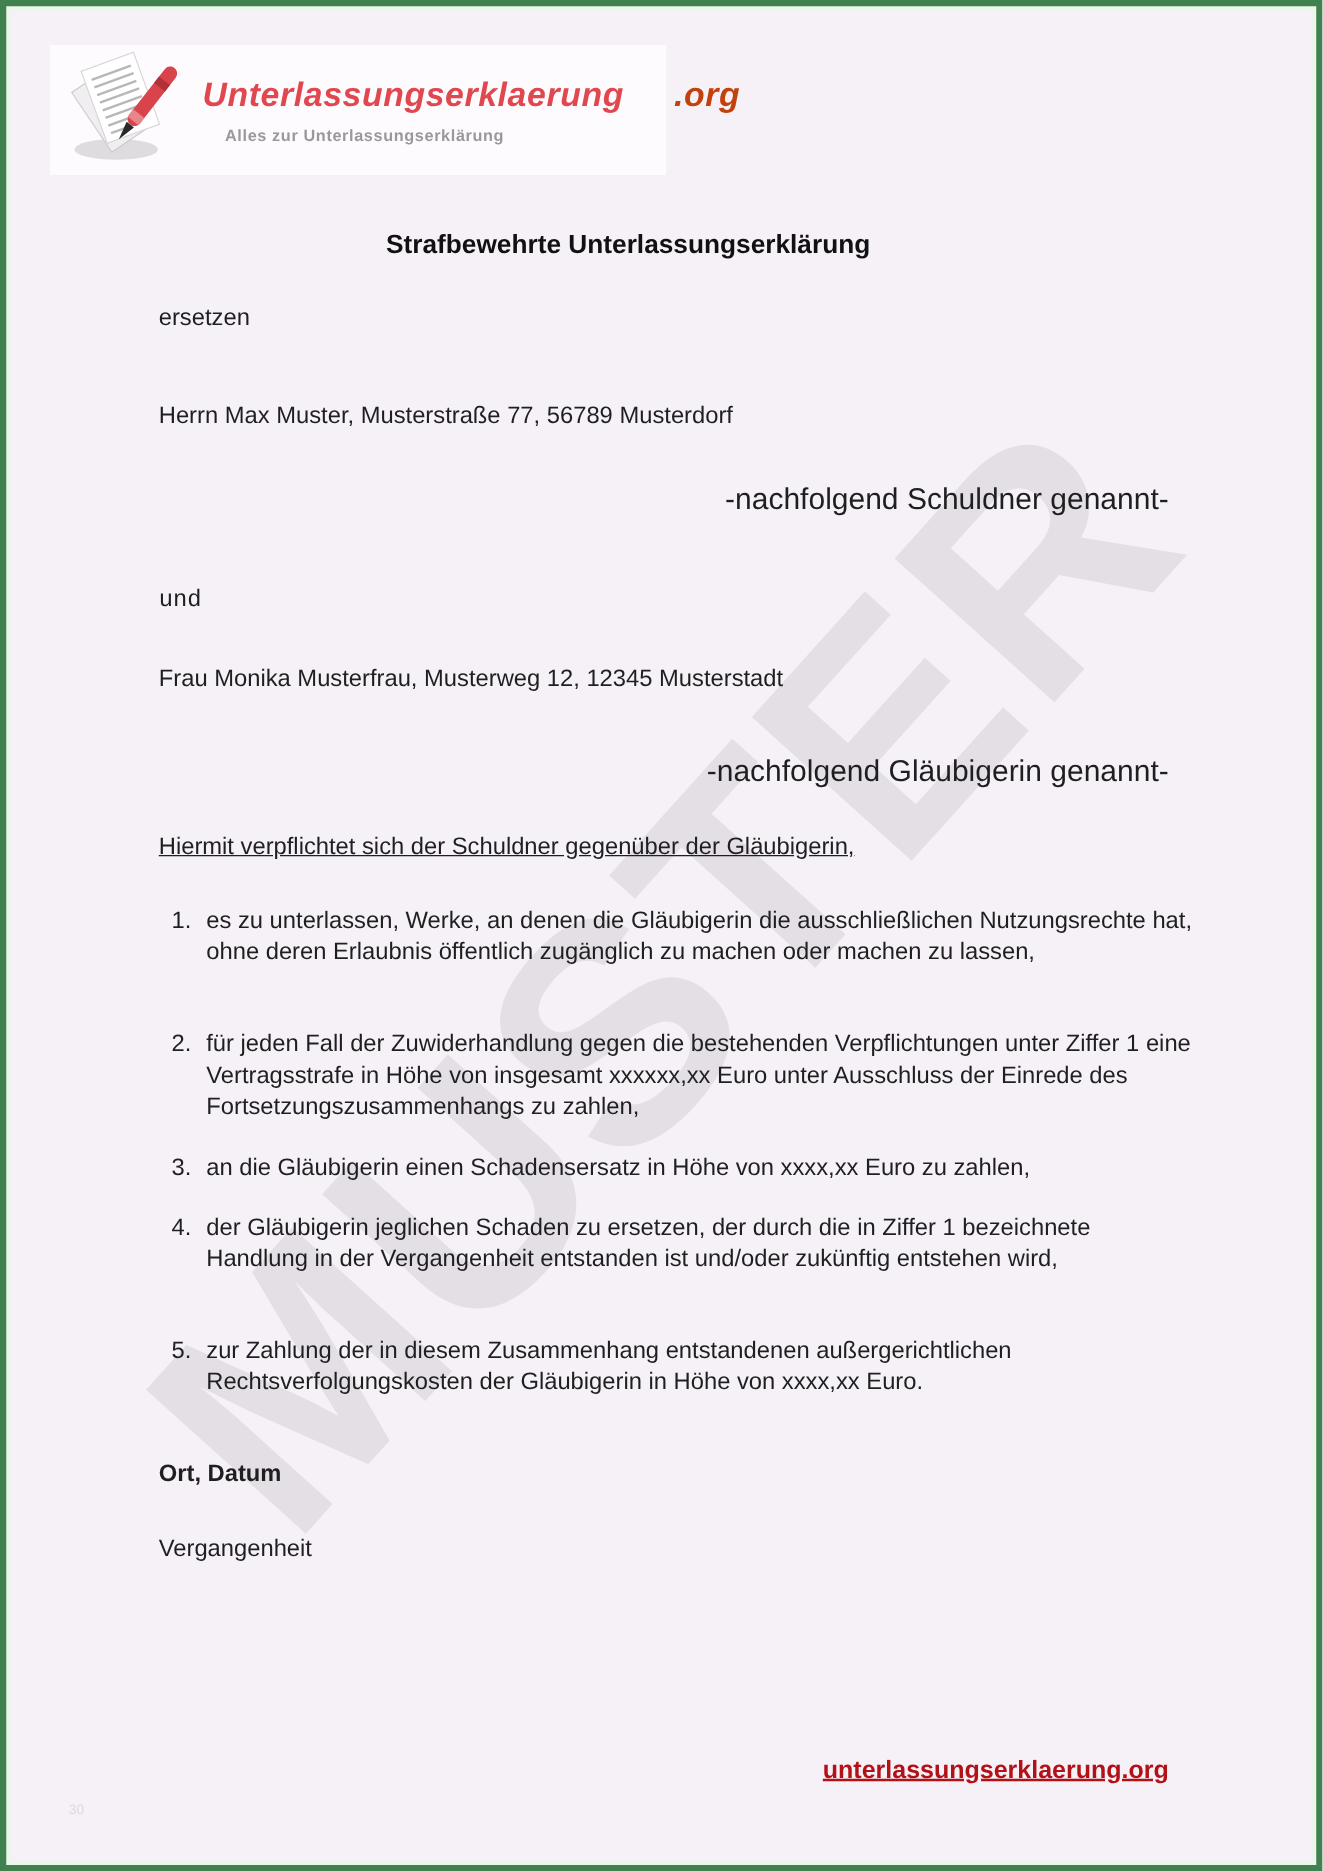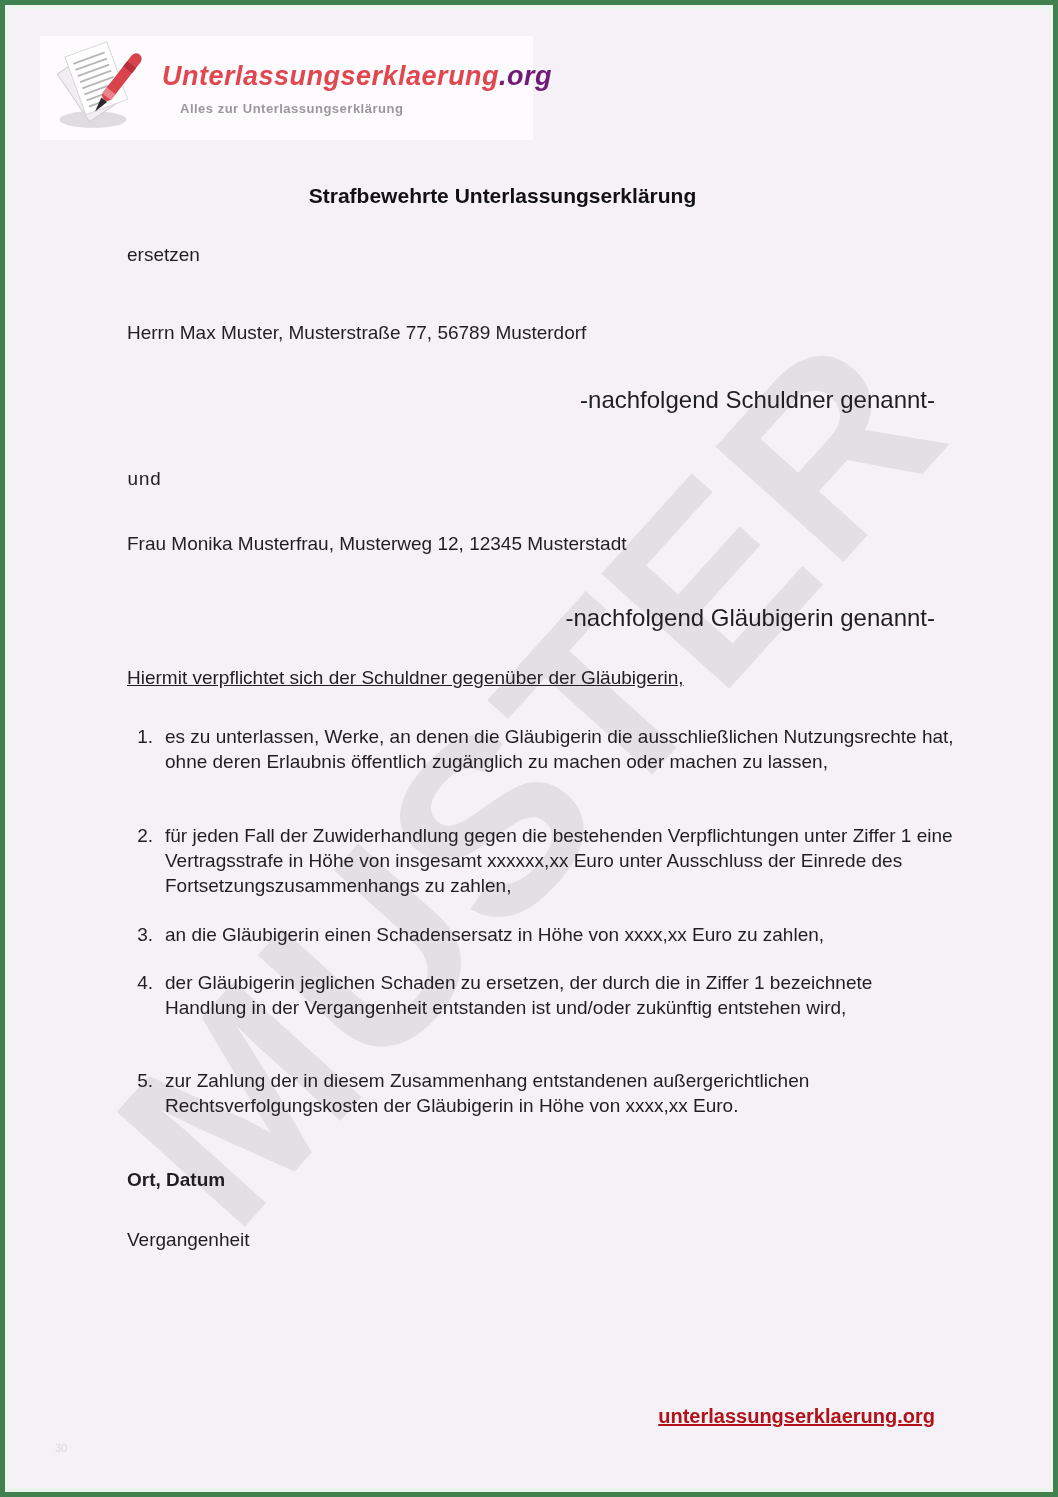--- a/index.html
+++ b/index.html
@@ -29,21 +29,21 @@
   
   .logo-band{
     left:40px;top:36px;width:493px;height:104px;
     background:#fdfbfd;
     display:flex;align-items:center;
   }
   .logo-icon{width:102px;height:96px;margin-left:14px;flex:0 0 auto;}
   .logo-text{margin-left:6px;display:flex;flex-direction:column;}
   .brand-line{font-size:27px;font-weight:bold;font-style:italic;letter-spacing:0.5px;}
   .brand-red{color:#e0474f;}
-  .brand-suffix{color:#701a75;}
+  .brand-suffix{color:#c2410c;margin-left:40px;}
   .tagline{font-size:13px;font-weight:bold;color:#9b979b;margin-top:9px;margin-left:18px;letter-spacing:0.5px;}
   
   .doc-title{
     left:0;top:184px;width:1005px;text-align:center;
     font-size:21px;font-weight:bold;color:#111113;
   }
   .body-text{font-size:19px;line-height:25px;}
   .tag-right{font-size:24px;text-align:right;}
   .list-item{display:flex;}
   .list-num{width:26px;text-align:right;flex:0 0 auto;font-size:19px;line-height:25px;}

